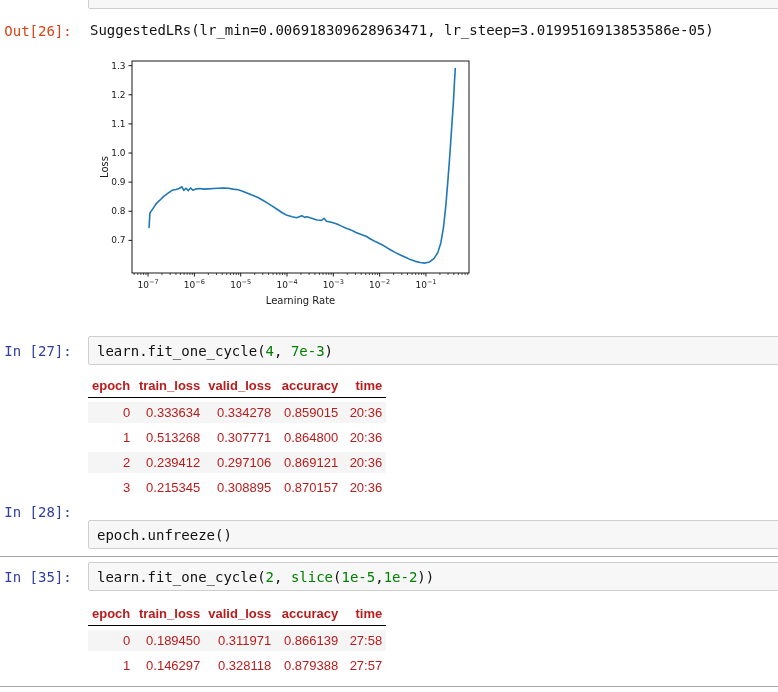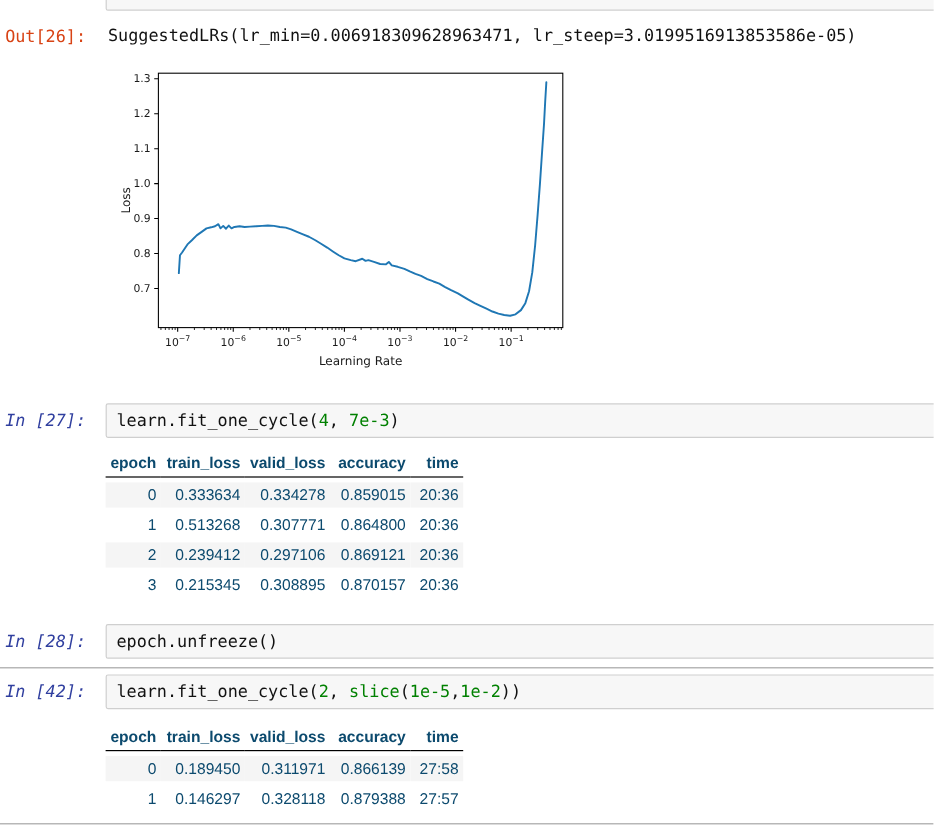--- a/index.html
+++ b/index.html
@@ -1,40 +1,40 @@
 <!DOCTYPE html>
 <html><head>
 <meta charset="utf-8">
 <style>
   * { margin:0; padding:0; box-sizing:border-box; }
   html,body { width:778px; height:692px; background:#fff; overflow:hidden; }
   body { position:relative; font-family:"Liberation Sans", sans-serif; }
 
   .prompt { position:absolute; left:0; width:76px; text-align:center;
             font:14px/17px "DejaVu Sans Mono", monospace; white-space:pre; }
-  .in-prompt  { color:#303F9F;font-style:italic; }
+  .in-prompt  { color:#303F9F; }
   .out-prompt { color:#D84315; }
 
   .out-text { position:absolute; left:90px; top:22px; color:#111;
               font:14px/17px "DejaVu Sans Mono", monospace; white-space:pre; }
 
   .inbox { position:absolute; left:88px; right:-2px; height:29px;
            background:#f7f7f7; border:1px solid #cfcfcf; border-radius:2px;
            padding:5px 8px; overflow:hidden; }
   .inbox code { font:14px/17px "DejaVu Sans Mono", monospace; color:#111; white-space:pre; }
   .tok-num, .tok-builtin { color:#008000; }
 
   .prev-box { top:-20px; }
 
   .divider { position:absolute; left:0; right:0; height:1px; background:#a6a6a6; }
 
   .chart { position:absolute; left:98px; top:52px; width:385px; height:262px; }
 
   table.t { position:absolute; left:88px; border-collapse:separate; border-spacing:0 4px;
-            table-layout:fixed; font-size:13px; color:#0c4a6e; }
+            table-layout:fixed; font-size:13px; color:#b91c1c; }
   .t th { font-weight:bold; border-bottom:1px solid #000; padding:1px 4px 3px;
           text-align:right; line-height:16px; }
   .t td { padding:2px 4px; text-align:right; line-height:17px; }
   .t tbody tr:nth-child(odd) { background:#f5f5f5; }
 </style>
 </head>
 <body>
 
 <div>
 
@@ -184,27 +184,27 @@
         <tr>
           <td>3</td>
           <td>0.215345</td>
           <td>0.308895</td>
           <td>0.870157</td>
           <td>20:36</td>
         </tr>
       </tbody>
     </table>
 
-  <div class="prompt in-prompt" style="top:527px">In [28]:</div>
+  <div class="prompt in-prompt" style="top:504px">In [28]:</div>
   <div class="inbox" style="top:520px">
     <code id="code28"><span>epoch.unfreeze()</span></code>
   </div>
   <div class="divider" style="top:556px"></div>
 
-  <div class="prompt in-prompt" style="top:569px">In [42]:</div>
+  <div class="prompt in-prompt" style="top:569px">In [35]:</div>
   <div class="inbox" style="top:562px">
     <code id="code29"><span>learn.fit_one_cycle(</span><span class="tok-num">2</span><span>, </span><span class="tok-builtin">slice</span><span>(</span><span class="tok-num">1e-5</span><span>,</span><span class="tok-num">1e-2</span><span>))</span></code>
   </div>
   <table class="t" id="table2" style="top:601px">
       <colgroup>
         <col style="width: 44px;">
         <col style="width: 70px;">
         <col style="width: 68px;">
         <col style="width: 67px;">
         <col style="width: 44px;">

